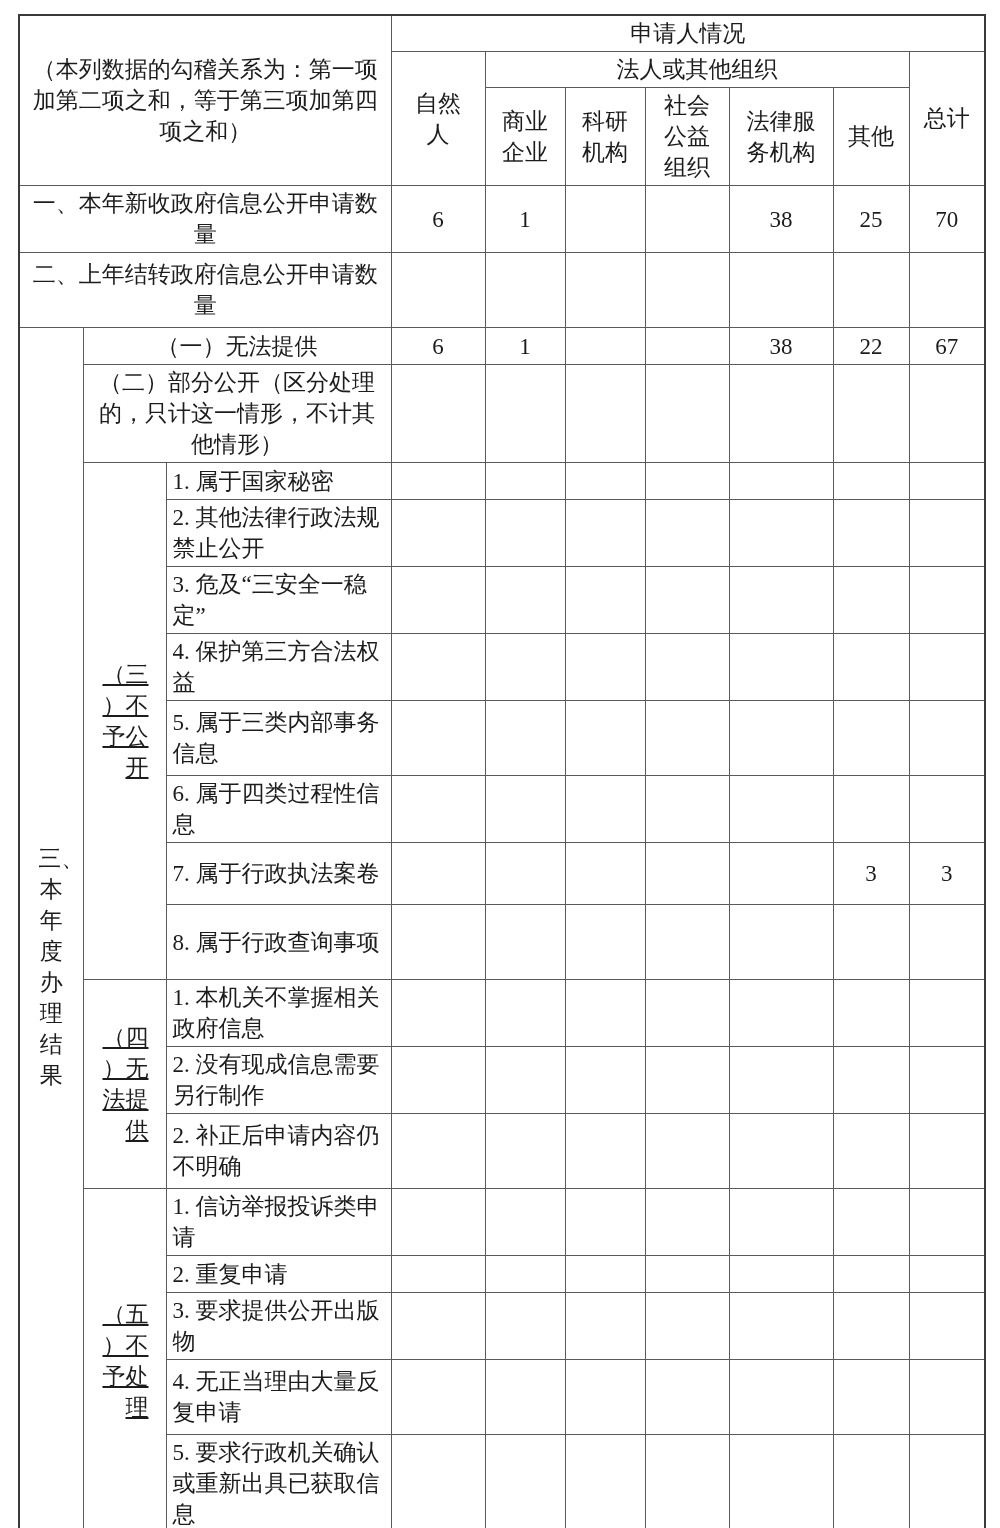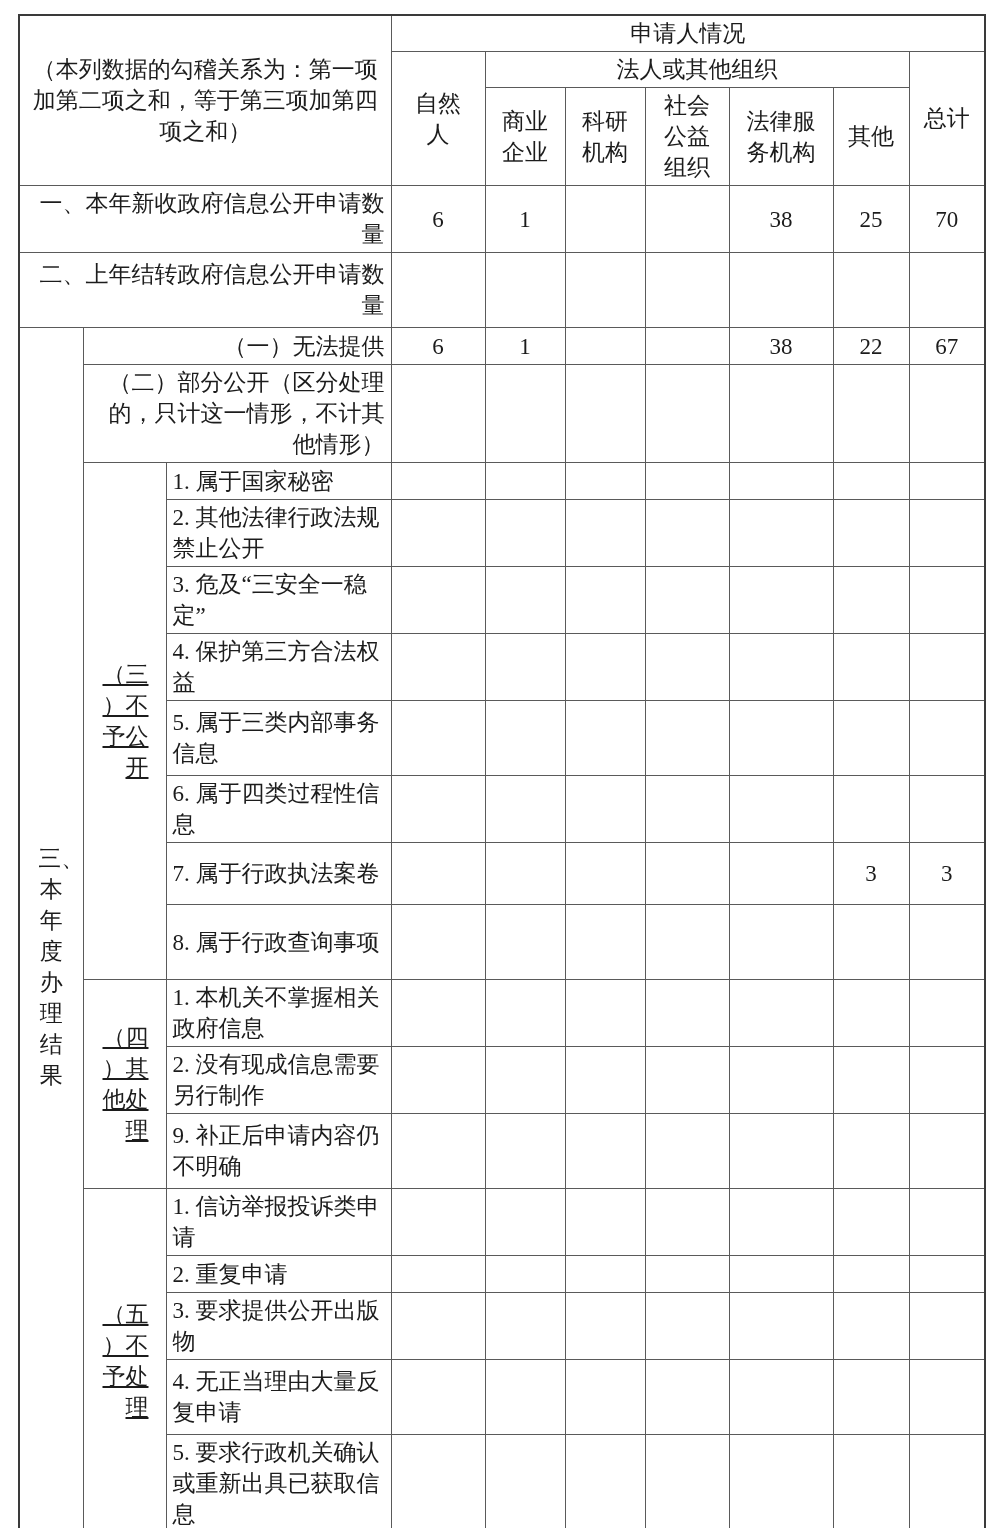--- a/index.html
+++ b/index.html
@@ -10,21 +10,21 @@
     font-family:"Liberation Serif","DejaVu Serif",serif;
     font-size:23px;color:#1c1c1c;border:2px solid #3a3a3a;
   }
   table.rpt td{
     border:1px solid #5a5a5a;vertical-align:middle;
     padding:2px 6px;line-height:31px;overflow:hidden;
   }
   td.hd{text-align:center;padding:2px 2px;border-radius:10px;}
   td.note{text-align:center;padding:2px 4px;}
   td.note .notespan{display:inline-block;max-width:352px;}
-  td.lbl{text-align:right;padding:2px 10px 2px 8px;}
+  td.lbl{text-align:center;padding:2px 10px 2px 8px;}
   td.sub{text-align:left;padding:2px 8px 2px 12px;}
   td.v{text-align:center;padding:2px 2px;}
   td.vlab{text-align:center;padding:2px 2px;}
   td.glab{text-align:center;padding:2px 2px;}
   .vert{display:inline-block;width:26px;text-align:center;}
   .narrow{display:inline-block;width:48px;text-align:right;line-break:anywhere;word-break:break-all;text-decoration:underline;}
   .w2{display:inline-block;width:48px;text-align:center;}
   .w3{display:inline-block;width:70px;text-align:center;}
   tr.r34{height:34px}tr.r37{height:37px}tr.r60{height:60px}
   tr.r62{height:62px}tr.r63{height:75px}tr.r90{height:90px}tr.r93{height:93px}
@@ -187,42 +187,42 @@
     <td class="v"></td>
     <td class="v"></td>
     <td class="v"></td>
     <td class="v"></td>
     <td class="v"></td>
     <td class="v"></td>
     <td class="v"></td>
   </tr>
 
   <tr class="r62">
-    <td class="glab" rowspan="3"><span class="narrow">（四）其他处理</span></td>
+    <td class="glab" rowspan="3"><span class="narrow">（四）无法提供</span></td>
     <td class="sub">1. 本机关不掌握相关政府信息</td>
     <td class="v"></td>
     <td class="v"></td>
     <td class="v"></td>
     <td class="v"></td>
     <td class="v"></td>
     <td class="v"></td>
     <td class="v"></td>
   </tr>
   <tr class="r62">
     <td class="sub">2. 没有现成信息需要另行制作</td>
     <td class="v"></td>
     <td class="v"></td>
     <td class="v"></td>
     <td class="v"></td>
     <td class="v"></td>
     <td class="v"></td>
     <td class="v"></td>
   </tr>
   <tr class="r63">
-    <td class="sub">9. 补正后申请内容仍不明确</td>
+    <td class="sub">2. 补正后申请内容仍不明确</td>
     <td class="v"></td>
     <td class="v"></td>
     <td class="v"></td>
     <td class="v"></td>
     <td class="v"></td>
     <td class="v"></td>
     <td class="v"></td>
   </tr>
 
   <tr class="r62">

